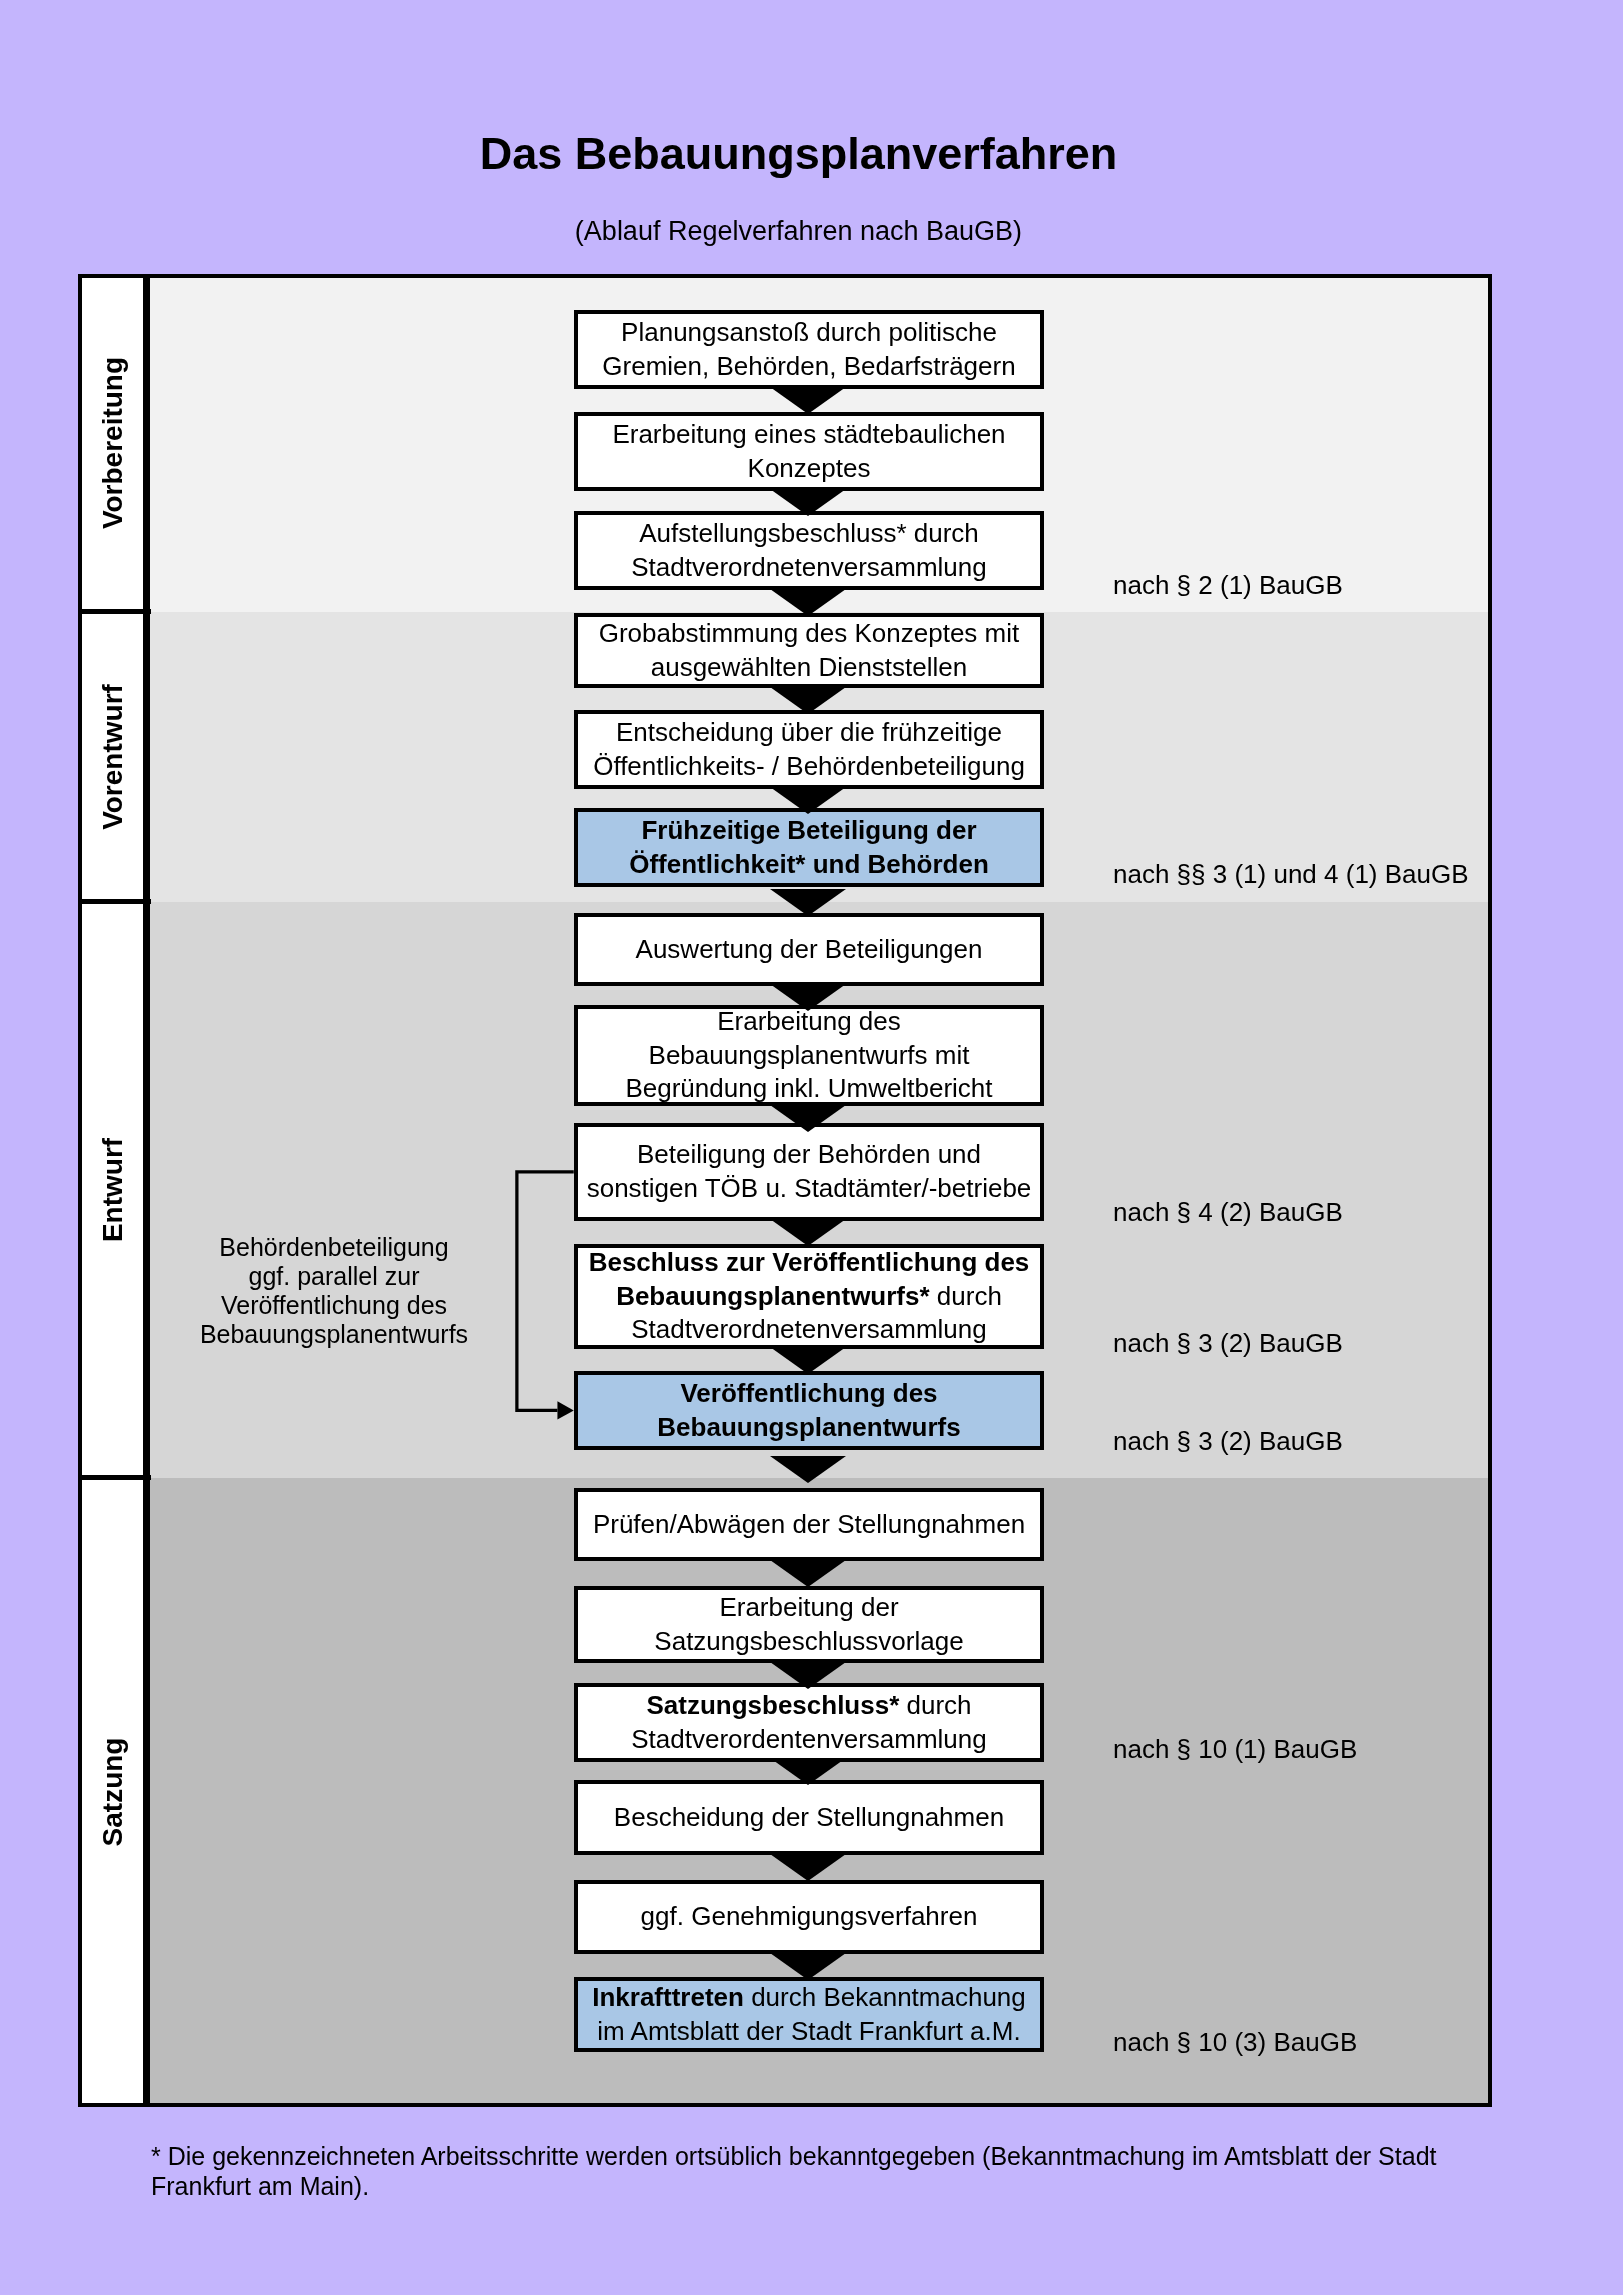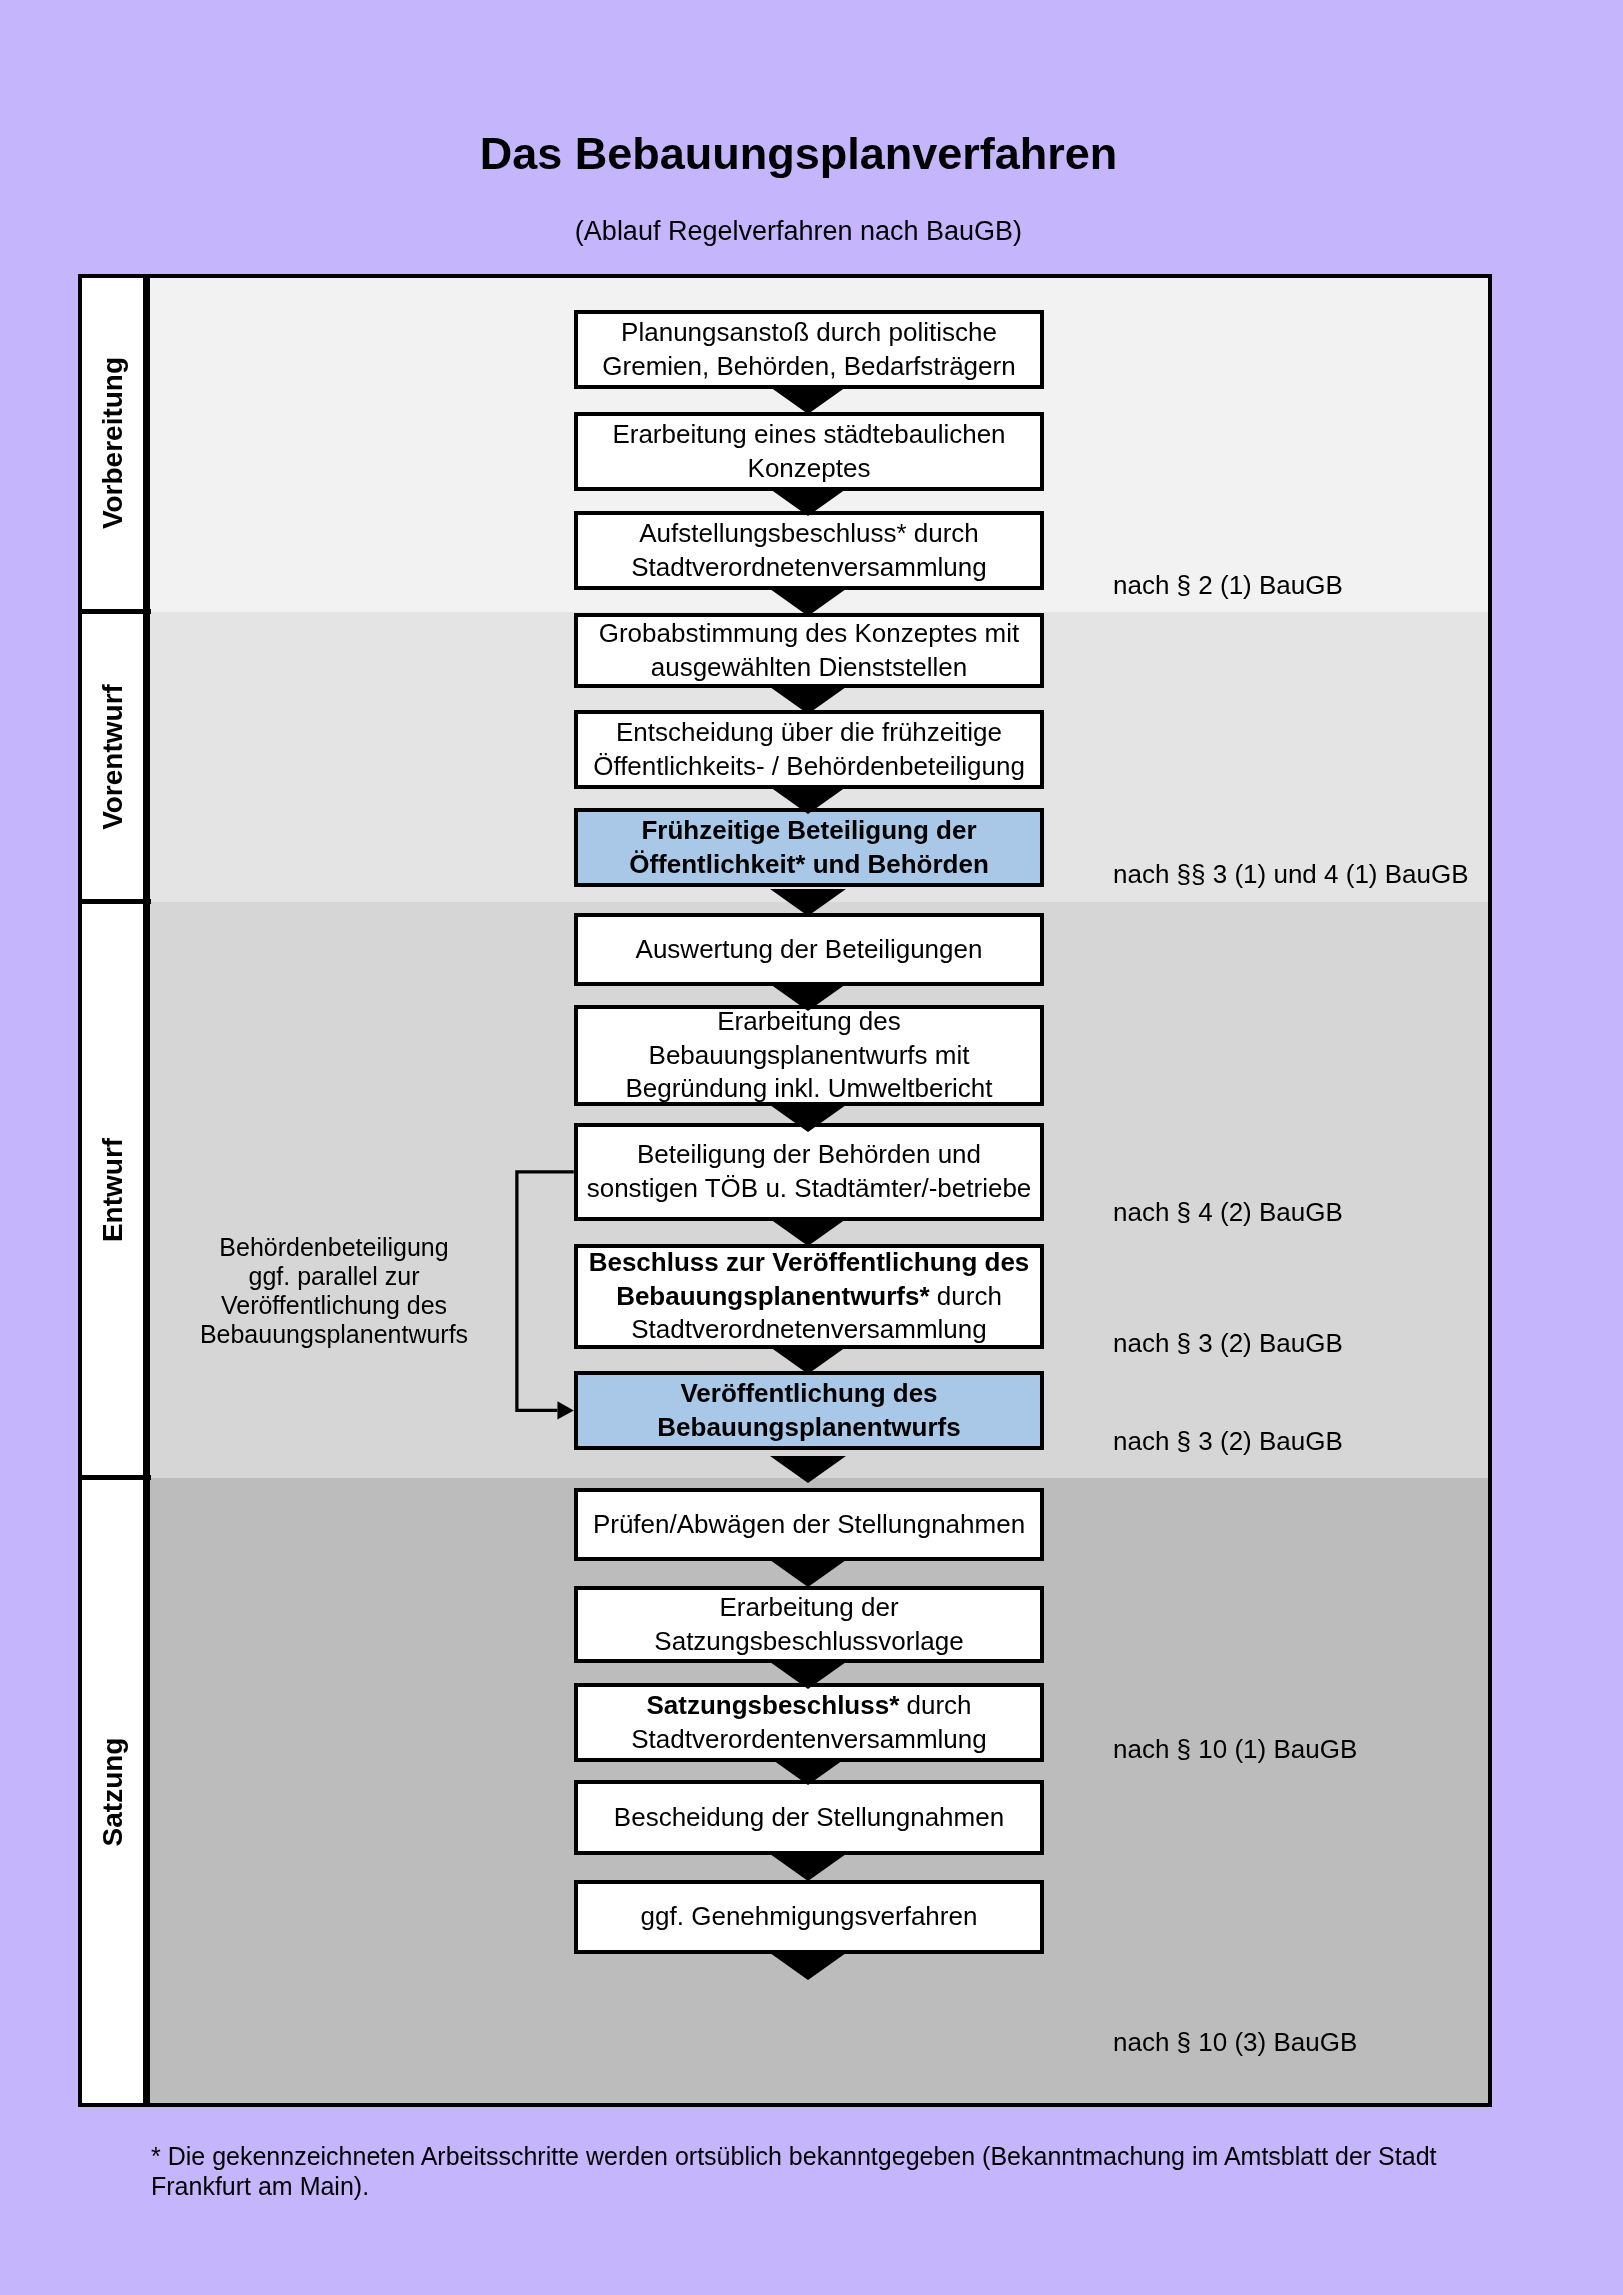--- a/index.html
+++ b/index.html
@@ -139,20 +139,22 @@
 Stadtverordnetenversammlung</span></span></div>
   <div class="abs box" style="top: 1371px; height: 79px; background: rgb(169, 199, 230);"><span><span style="font-weight: bold;">Veröffentlichung des
 Bebauungsplanentwurfs</span></span></div>
   <div class="abs box" style="top:1488px;height:73px"><span><span>Prüfen/Abwägen der Stellungnahmen</span></span></div>
   <div class="abs box" style="top:1586px;height:77px"><span><span>Erarbeitung der
 Satzungsbeschlussvorlage</span></span></div>
   <div class="abs box" style="top:1683px;height:79px"><span><span style="font-weight: bold;">Satzungsbeschluss*</span><span> durch
 Stadtverordentenversammlung</span></span></div>
   <div class="abs box" style="top:1780px;height:75px"><span><span>Bescheidung der Stellungnahmen</span></span></div>
   <div class="abs box" style="top:1880px;height:74px"><span><span>ggf. Genehmigungsverfahren</span></span></div>
+  <div class="abs box" style="top: 1977px; height: 75px; background: rgb(169, 199, 230);"><span><span style="font-weight: bold;">Inkrafttreten</span><span> durch Bekanntmachung
+im Amtsblatt der Stadt Frankfurt a.M.</span></span></div>
 
   <div class="abs arrow" style="top:387px"></div>
   <div class="abs arrow" style="top:489px"></div>
   <div class="abs arrow" style="top:589px"></div>
   <div class="abs arrow" style="top:687px"></div>
   <div class="abs arrow" style="top:787px"></div>
   <div class="abs arrow" style="top:889px"></div>
   <div class="abs arrow" style="top:984px"></div>
   <div class="abs arrow" style="top:1105px"></div>
   <div class="abs arrow" style="top:1219px"></div>

